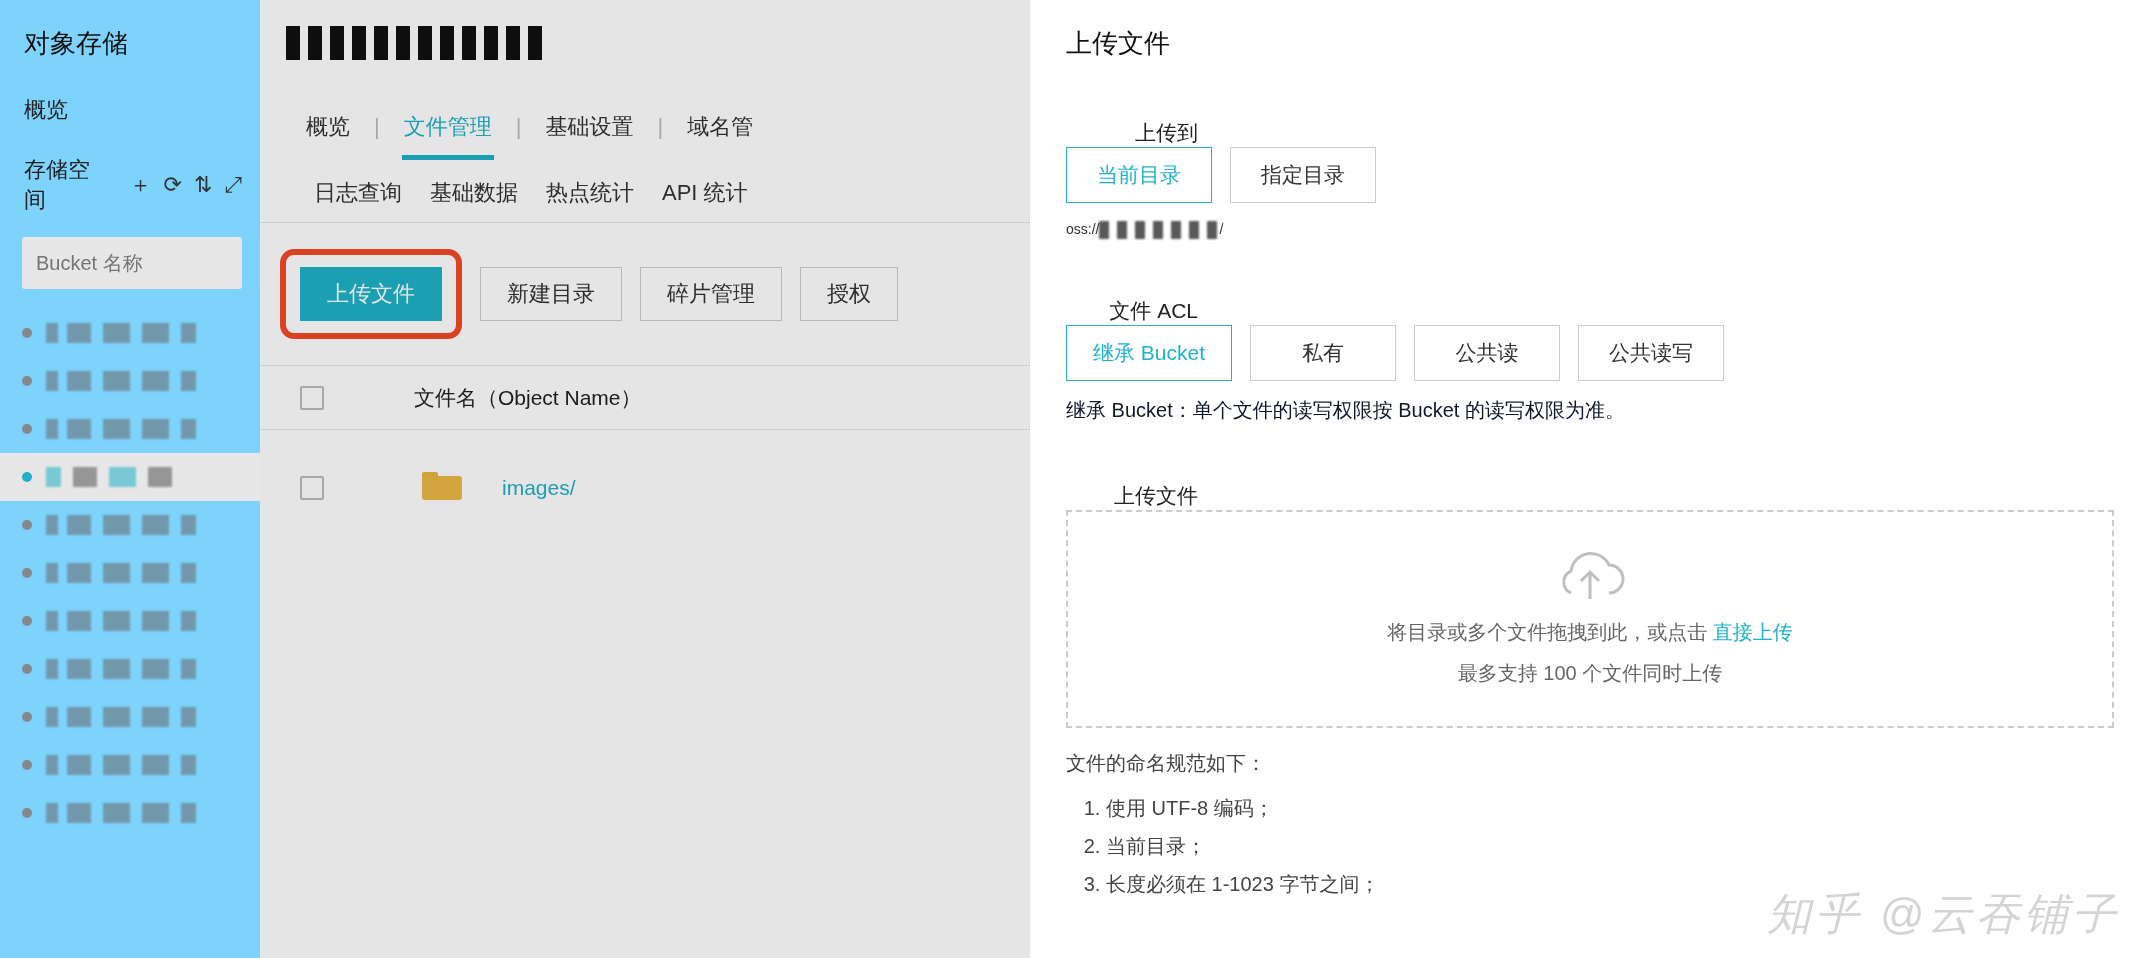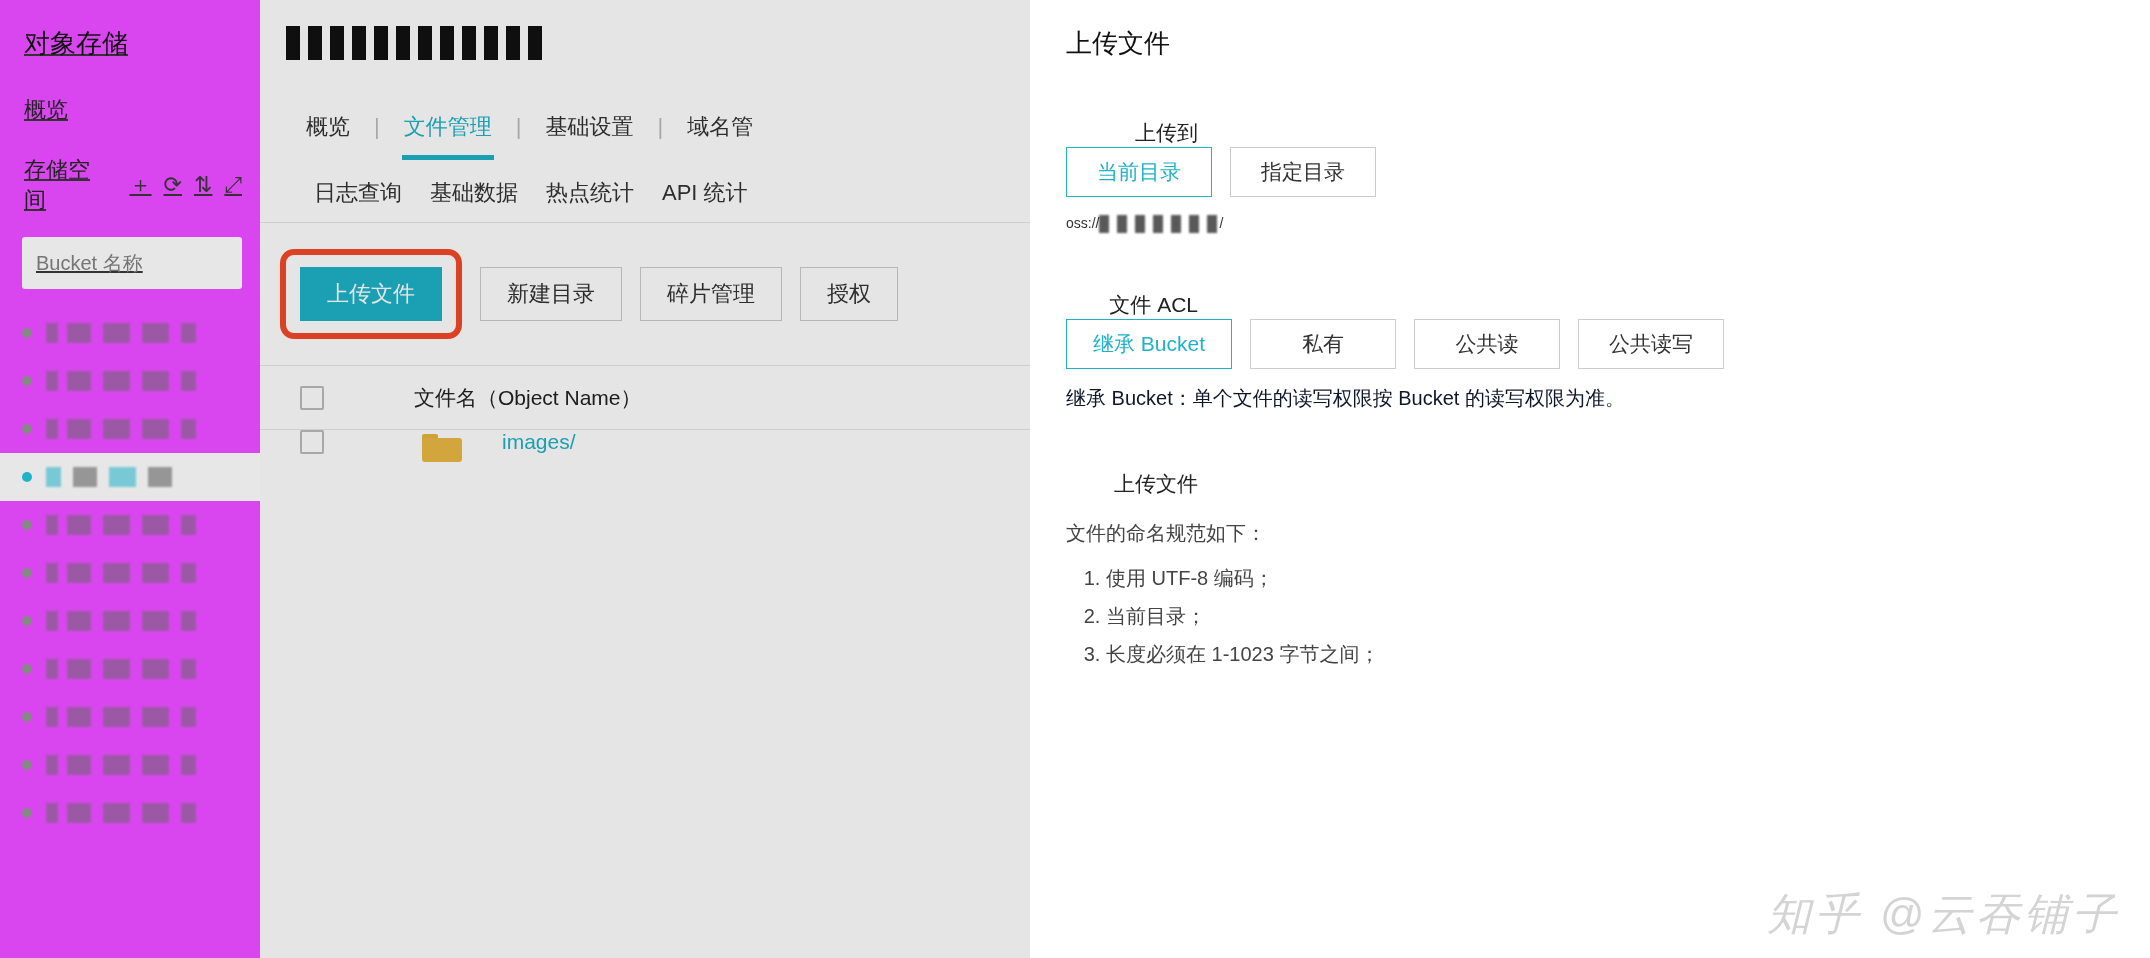--- a/index.html
+++ b/index.html
@@ -11,23 +11,22 @@
     width: 2150px;
     height: 958px;
     overflow: hidden;
     position: relative;
   }
   
   .sidebar {
     position: absolute;
     left: 0; top: 0; bottom: 0;
     width: 260px;
-    background: #d946ef;
+    background: #7dd3fc;
     padding: 22px 0 0 0;
-    text-decoration: underline;
   }
   .sidebar-title {
     font-size: 26px;
     color: #111;
     padding: 4px 24px 26px 24px;
   }
   .sidebar-overview {
     font-size: 22px;
     color: #222;
     padding: 8px 24px 24px 24px;
@@ -175,21 +174,21 @@
     gap: 10px;
   }
   .chk {
     width: 24px; height: 24px;
     border: 2px solid #bbb;
     border-radius: 2px;
     margin-right: 80px;
   }
   .file-row {
     display: flex;
-    align-items: flex-start;
+    align-items: flex-end;
     height: 70px;
     padding-left: 40px;
     font-size: 21px;
     gap: 18px;
   }
   .folder-icon {
     width: 40px; height: 32px; margin-right: 22px;
     position: relative;
   }
   .folder-icon::before {
@@ -227,21 +226,21 @@
     color: #222;
     padding-top: 10px;
     flex-shrink: 0;
   }
   .form-body { flex: 1; }
   .seg-group { display: flex; gap: 18px; }
   .seg {
     display: inline-flex;
     align-items: center;
     justify-content: center;
-    height: 50px;
+    height: 56px;
     min-width: 146px;
     padding: 0 26px;
     border: 1px solid #ccc;
     font-size: 21px;
     color: #333;
     cursor: pointer;
     background: #fff;
   }
   .seg.active {
     border-color: #1fb2c8;
@@ -439,20 +438,32 @@
           <span class="seg">公共读</span>
           <span class="seg">公共读写</span>
         </div>
       <div class="hint">继承 Bucket：单个文件的读写权限按 Bucket 的读写权限为准。</div>
     </div>
   </div>
 
   <div class="form-row">
     <div class="form-label">上传文件</div>
     <div class="form-body">
+      <div class="dropzone">
+        <svg class="cloud-icon" width="74" height="54" viewBox="0 0 74 54" fill="none" stroke="currentColor" stroke-width="3">
+          <path d="M56 42a14 14 0 0 0 0-28 20 20 0 0 0-38 6A12 12 0 0 0 18 42"></path>
+          <line x1="37" y1="48" x2="37" y2="22"></line>
+          <polyline points="28,30 37,21 46,30"></polyline>
+        </svg>
+        <div>
+          <span>将目录或多个文件拖拽到此，或点击</span>
+          <span class="direct">直接上传</span>
+        </div>
+        <div>最多支持 100 个文件同时上传</div>
+      </div>
       <div class="rules-title">文件的命名规范如下：</div>
       <ol class="rules-list" id="rules-list">
           <li>使用 UTF-8 编码；</li>
           <li>当前目录；</li>
           <li>长度必须在 1-1023 字节之间；</li>
         </ol>
     </div>
   </div>
 </div>
 

